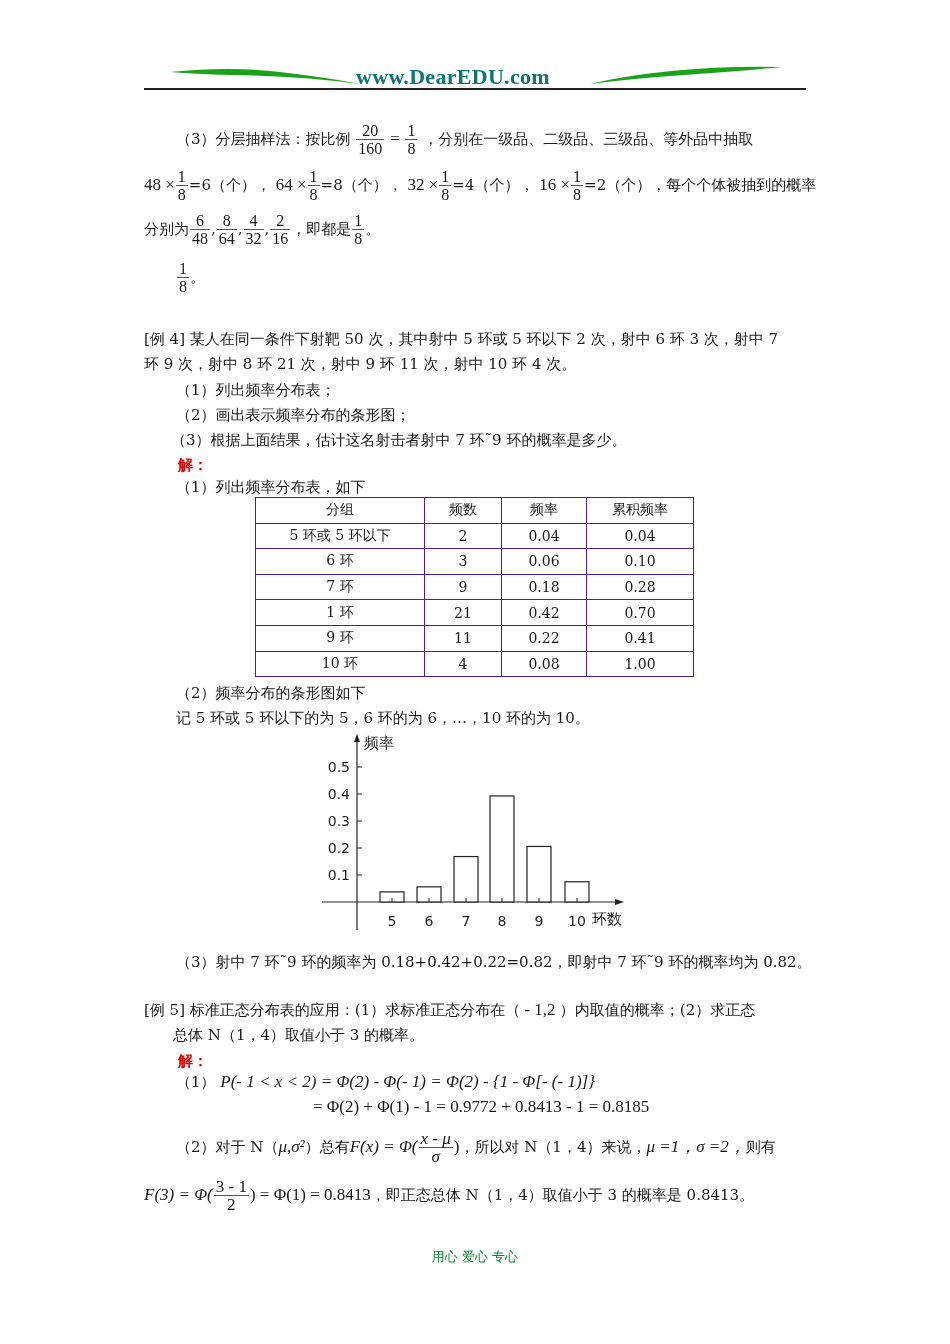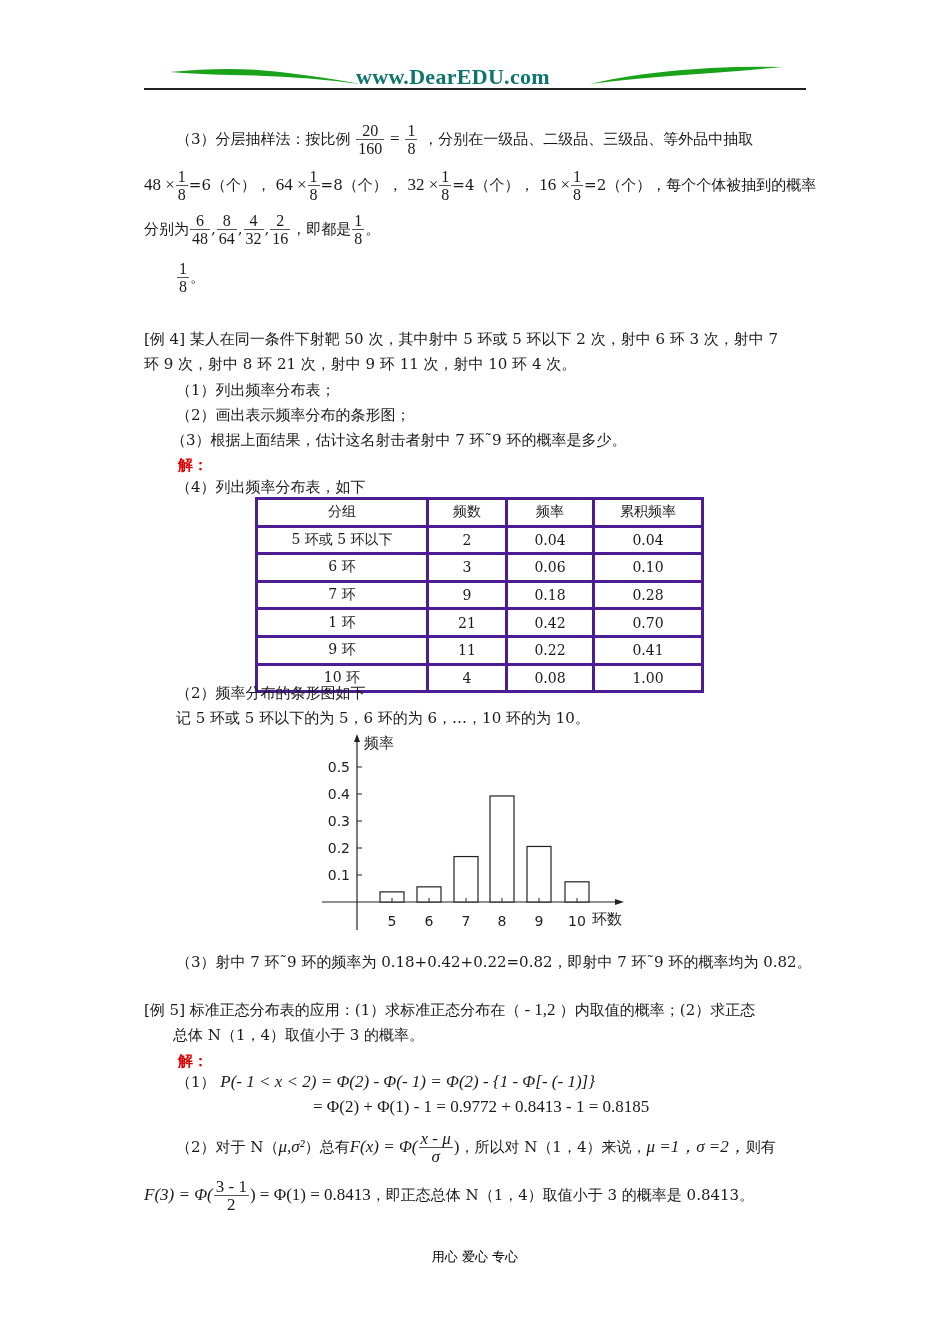--- a/index.html
+++ b/index.html
@@ -9,22 +9,22 @@
   .header-rule { position:absolute; left:144px; top:88px; width:662px; height:2px; background:#222; }
   .logo { position:absolute; left:170px; top:62px; width:612px; height:28px; }
   .logo-text { position:absolute; left:356px; top:64px; font-family:"Liberation Serif", serif; font-weight:bold; font-size:22px; color:#0f766e; letter-spacing:0.3px; }
   .frac { display:inline-block; vertical-align:middle; text-align:center; font-family:"Liberation Serif", serif; font-size:16px; line-height:17px; margin:0 1px; }
   .frac .num { display:block; border-bottom:1px solid #555; padding:0 2px; }
   .frac .den { display:block; padding:0 2px; }
   .red { color:#e00000; font-weight:bold; }
   .math { font-family:"Liberation Serif", serif; font-size:17px; }
   .mathi { font-family:"Liberation Serif", serif; font-style:italic; font-size:17px; }
   table.freq { position:absolute; left:255px; top:497px; border-collapse:collapse; font-size:14px; }
-  table.freq td { border:3px solid #4c1d95; height:24.6px; padding:0; text-align:center; font-family:"DejaVu Serif", serif; }
-  .footer { position:absolute; left:0; width:950px; top:1248px; text-align:center; font-size:13px; color:#000000; font-family:"DejaVu Sans", sans-serif; }
+  table.freq td { border:1px solid #4c1d95; height:24.6px; padding:0; text-align:center; font-family:"DejaVu Serif", serif; }
+  .footer { position:absolute; left:0; width:950px; top:1248px; text-align:center; font-size:13px; color:#15803d; font-family:"DejaVu Sans", sans-serif; }
   svg text { font-family:"DejaVu Sans", sans-serif; }
 </style>
 </head>
 <body>
 
 <svg class="logo" viewBox="0 0 612 28" width="612" height="28">
   <path d="M0,10 Q60,4 110,10 Q160,16 190,22 Q130,14 60,13 Q25,12 0,10 Z" fill="#1aa31a"></path>
   <path d="M420,22 Q470,10 540,6 Q580,4 612,5 Q560,10 500,14 Q450,18 420,22 Z" fill="#1aa31a"></path>
 </svg>
 <div class="logo-text">www.DearEDU.com</div>
@@ -52,21 +52,21 @@
 <div class="abs t" style="left:176px; top:260px;">
   <span class="frac"><span class="num">1</span><span class="den">8</span></span><span>。</span>
 </div>
 
 <div class="abs t" style="left:144px; top:329px;">[例 4] 某人在同一条件下射靶 50 次，其中射中 5 环或 5 环以下 2 次，射中 6 环 3 次，射中 7</div>
 <div class="abs t" style="left:144px; top:354px;">环 9 次，射中 8 环 21 次，射中 9 环 11 次，射中 10 环 4 次。</div>
 <div class="abs t" style="left:176px; top:380px;">（1）列出频率分布表；</div>
 <div class="abs t" style="left:176px; top:405px;">（2）画出表示频率分布的条形图；</div>
 <div class="abs t" style="left:171px; top:430px;">（3）根据上面结果，估计这名射击者射中 7 环˜9 环的概率是多少。</div>
 <div class="abs t red" style="left:178px; top:455px;">解：</div>
-<div class="abs t" style="left:176px; top:477px;">（4）列出频率分布表，如下</div>
+<div class="abs t" style="left:176px; top:477px;">（1）列出频率分布表，如下</div>
 
 <table class="freq">
   <tbody>
       <tr>
     <td style="width:168px;">分组</td>
     <td style="width:76px;">频数</td>
     <td style="width:84px;">频率</td>
     <td style="width:106px;">累积频率</td>
   </tr>
   <tr>

